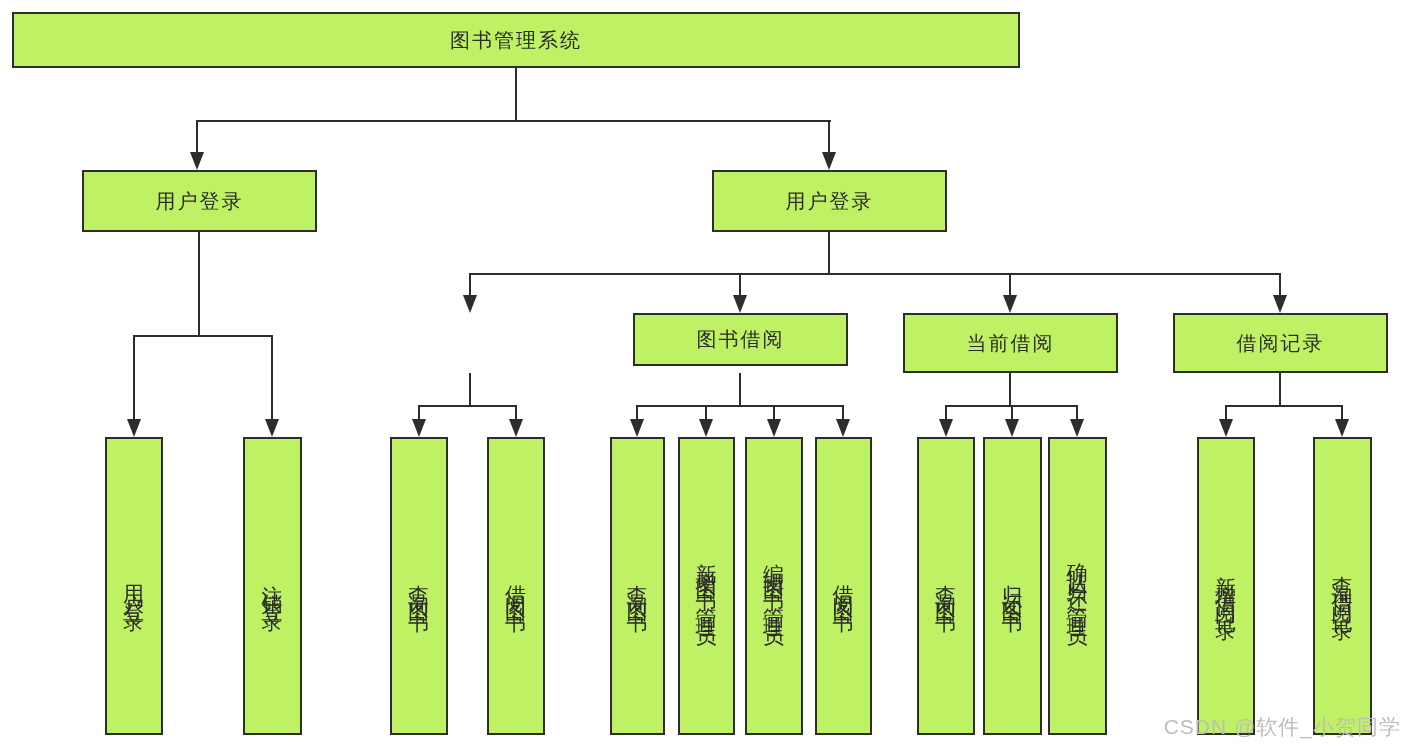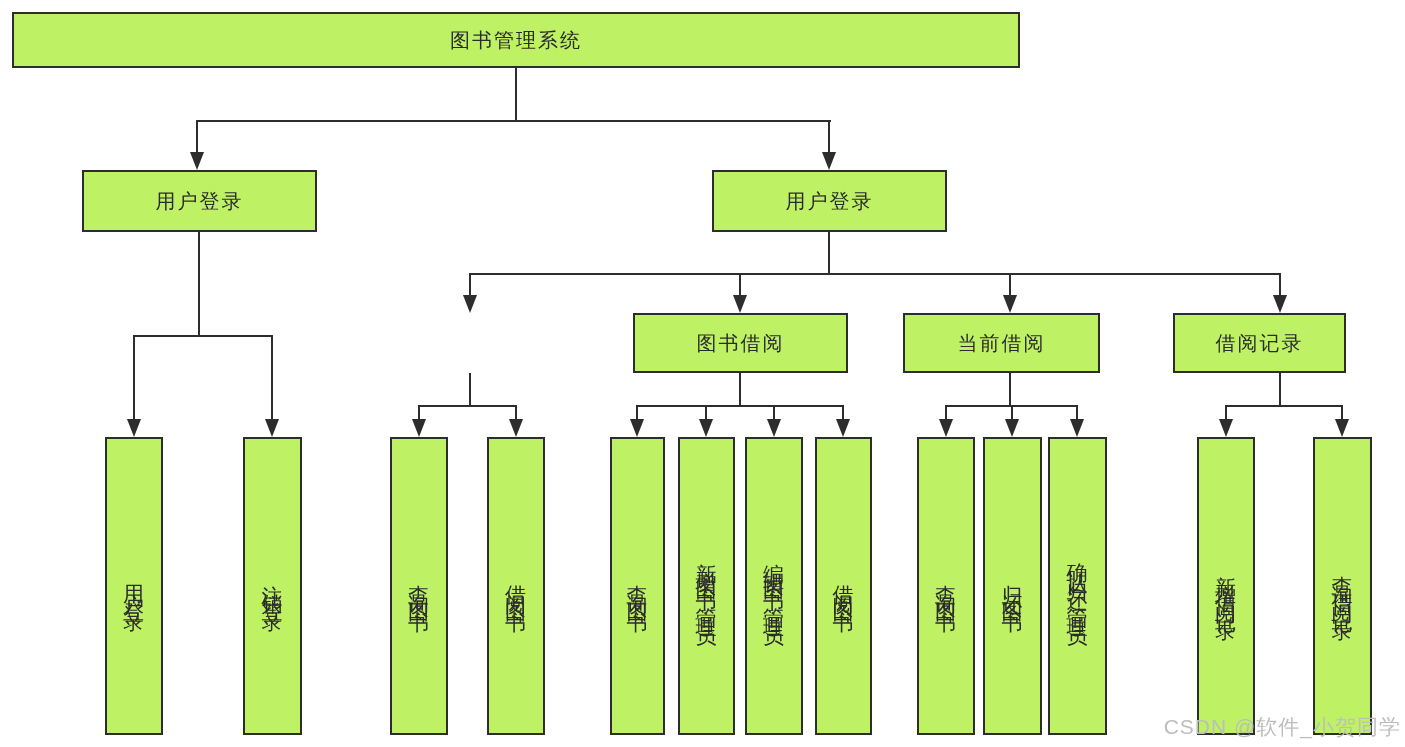--- a/index.html
+++ b/index.html
@@ -62,27 +62,27 @@
   <div class="h" style="left:469px;top:273px;width:812px"></div>
   <div class="v" style="left:469px;top:273px;height:26px"></div>
   <div class="ah" style="left:463px;top:295px"></div>
   <div class="v" style="left:739px;top:273px;height:26px"></div>
   <div class="ah" style="left:733px;top:295px"></div>
   <div class="v" style="left:1009px;top:273px;height:26px"></div>
   <div class="ah" style="left:1003px;top:295px"></div>
   <div class="v" style="left:1279px;top:273px;height:26px"></div>
   <div class="ah" style="left:1273px;top:295px"></div>
 
-  <div class="box" style="left:633px;top:313px;width:215px;height:60px">
+  <div class="box" style="left:633px;top:313px;width:215px;height:53px">
     <span class="lbl">图书借阅</span>
   </div>
-  <div class="box" style="left:903px;top:313px;width:197px;height:60px">
+  <div class="box" style="left:903px;top:313px;width:215px;height:60px">
     <span class="lbl">当前借阅</span>
   </div>
-  <div class="box" style="left:1173px;top:313px;width:173px;height:60px">
+  <div class="box" style="left:1173px;top:313px;width:215px;height:60px">
     <span class="lbl">借阅记录</span>
   </div>
 
   <div class="v" style="left:469px;top:373px;height:34px"></div>
   <div class="h" style="left:418px;top:405px;width:99px"></div>
   <div class="v" style="left:418px;top:405px;height:16px"></div>
   <div class="ah" style="left:412px;top:419px"></div>
   <div class="v" style="left:515px;top:405px;height:16px"></div>
   <div class="ah" style="left:509px;top:419px"></div>
 

